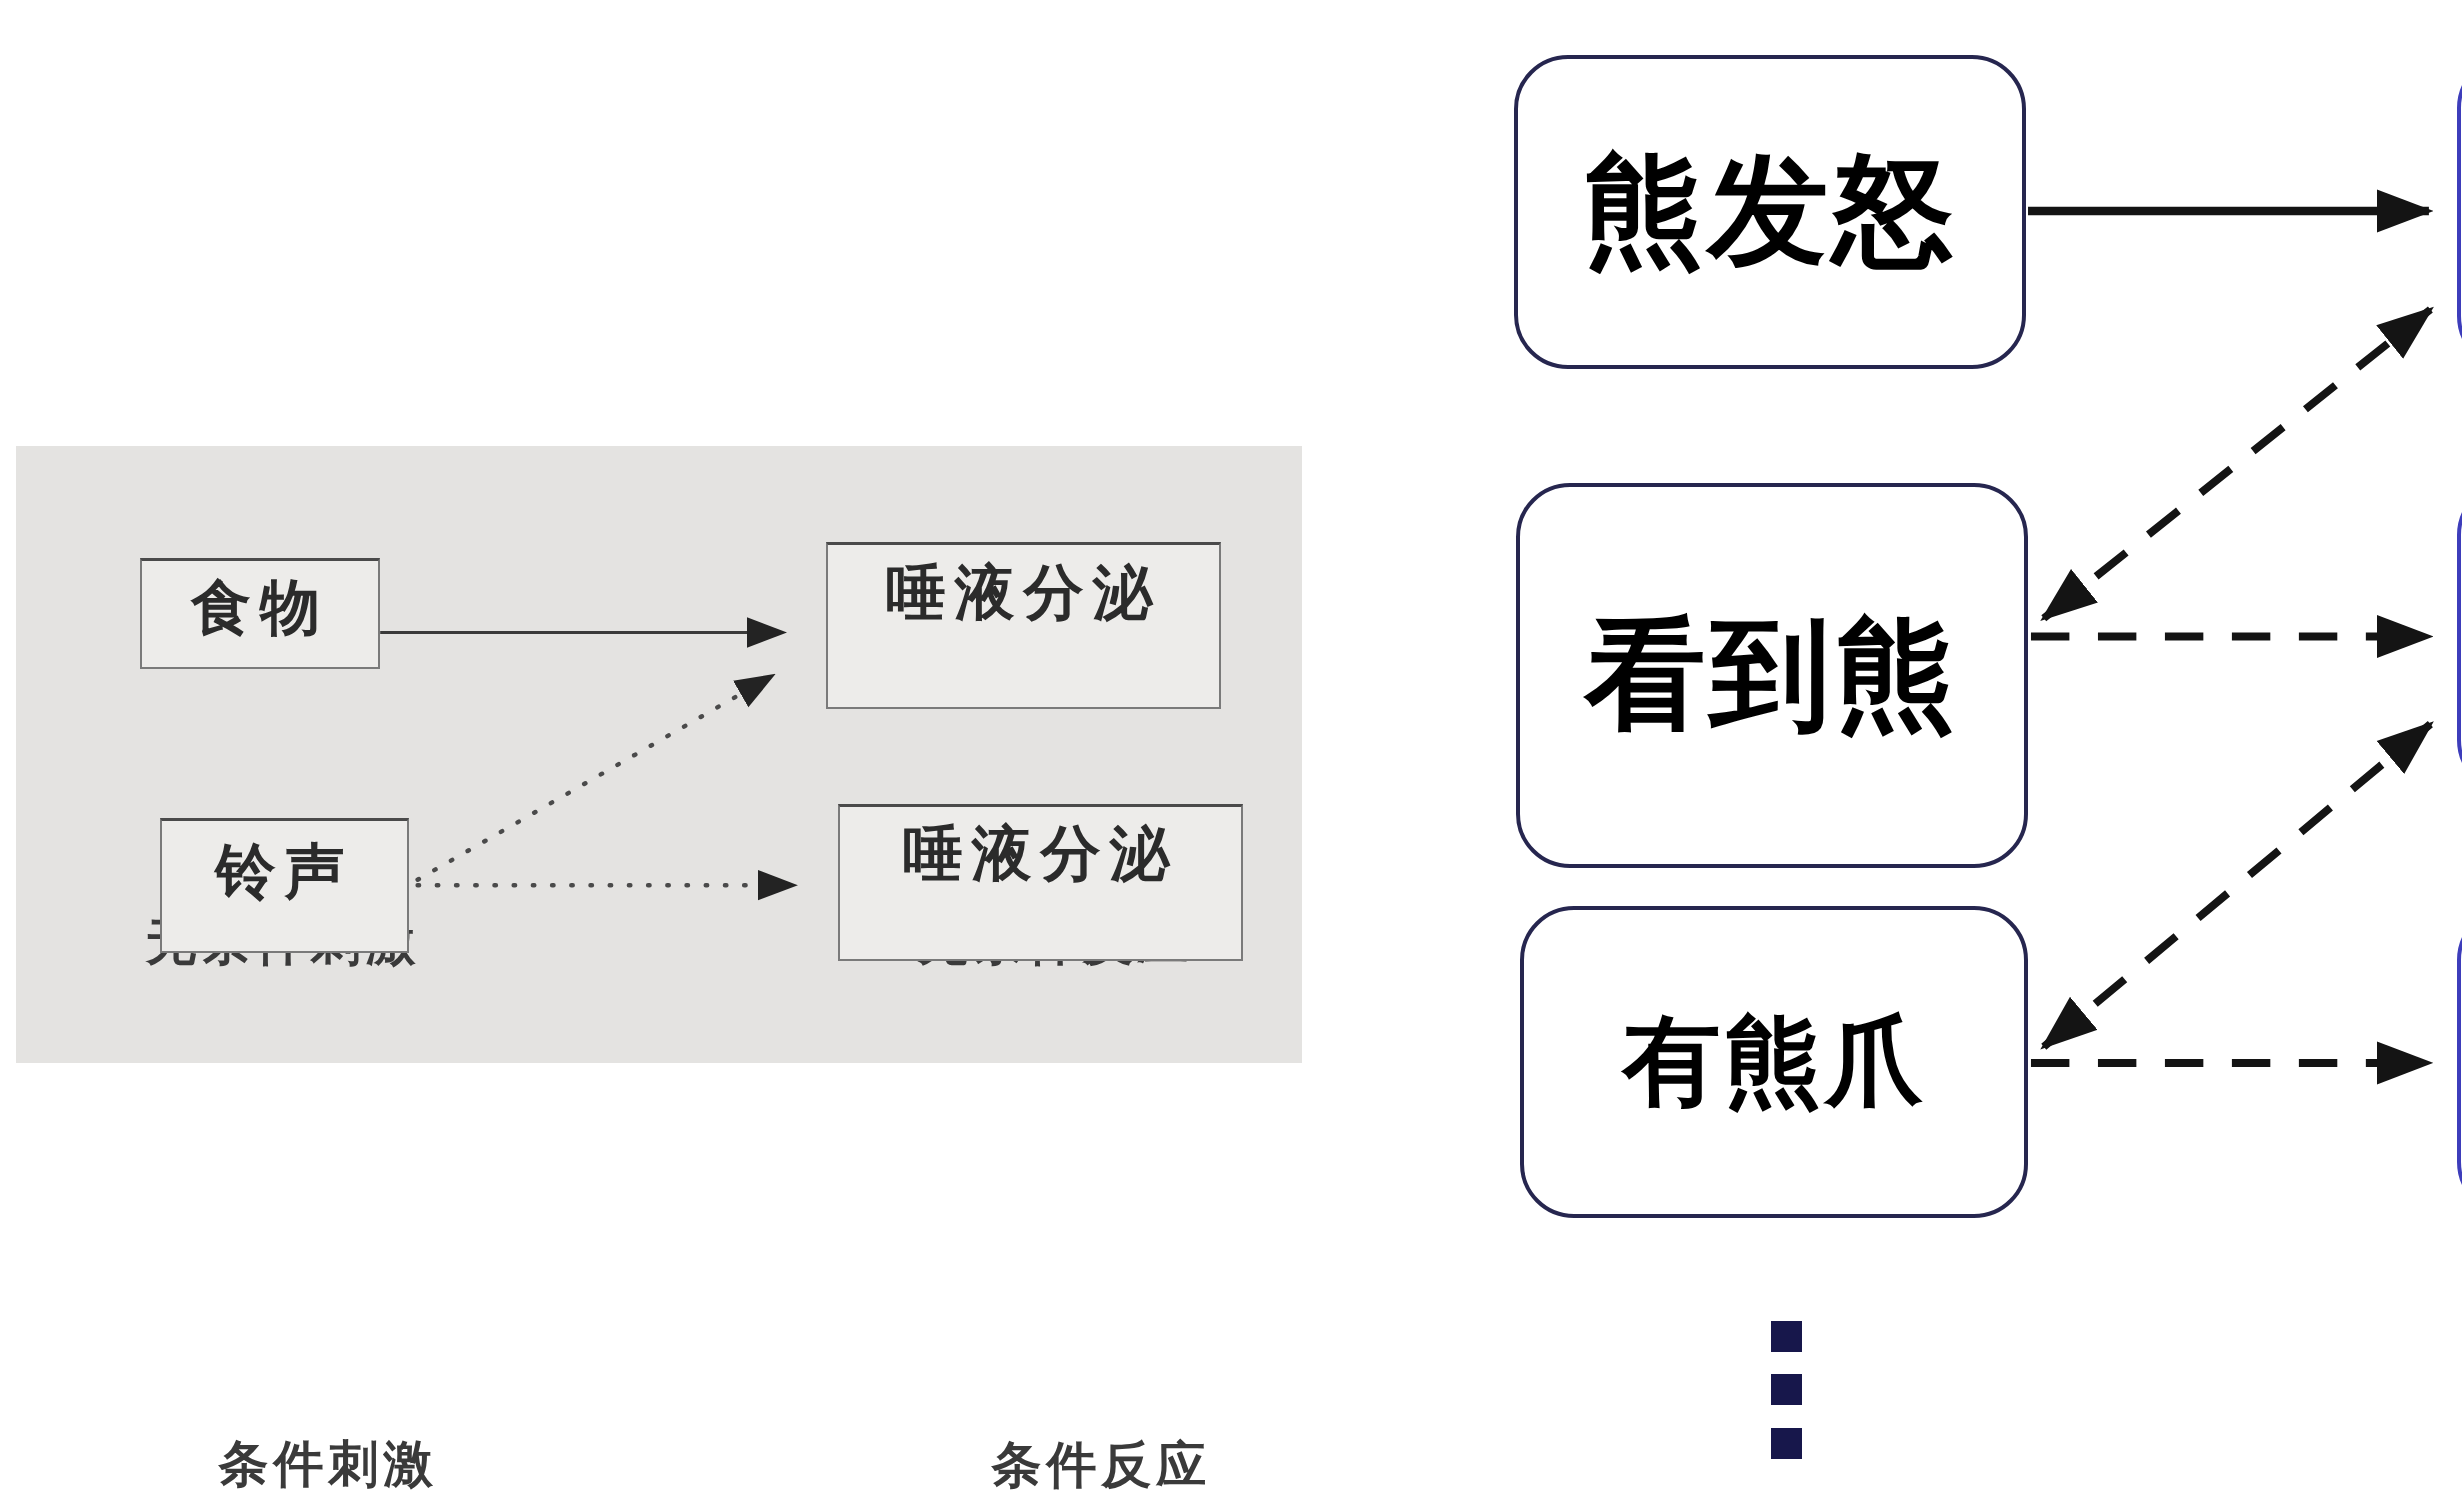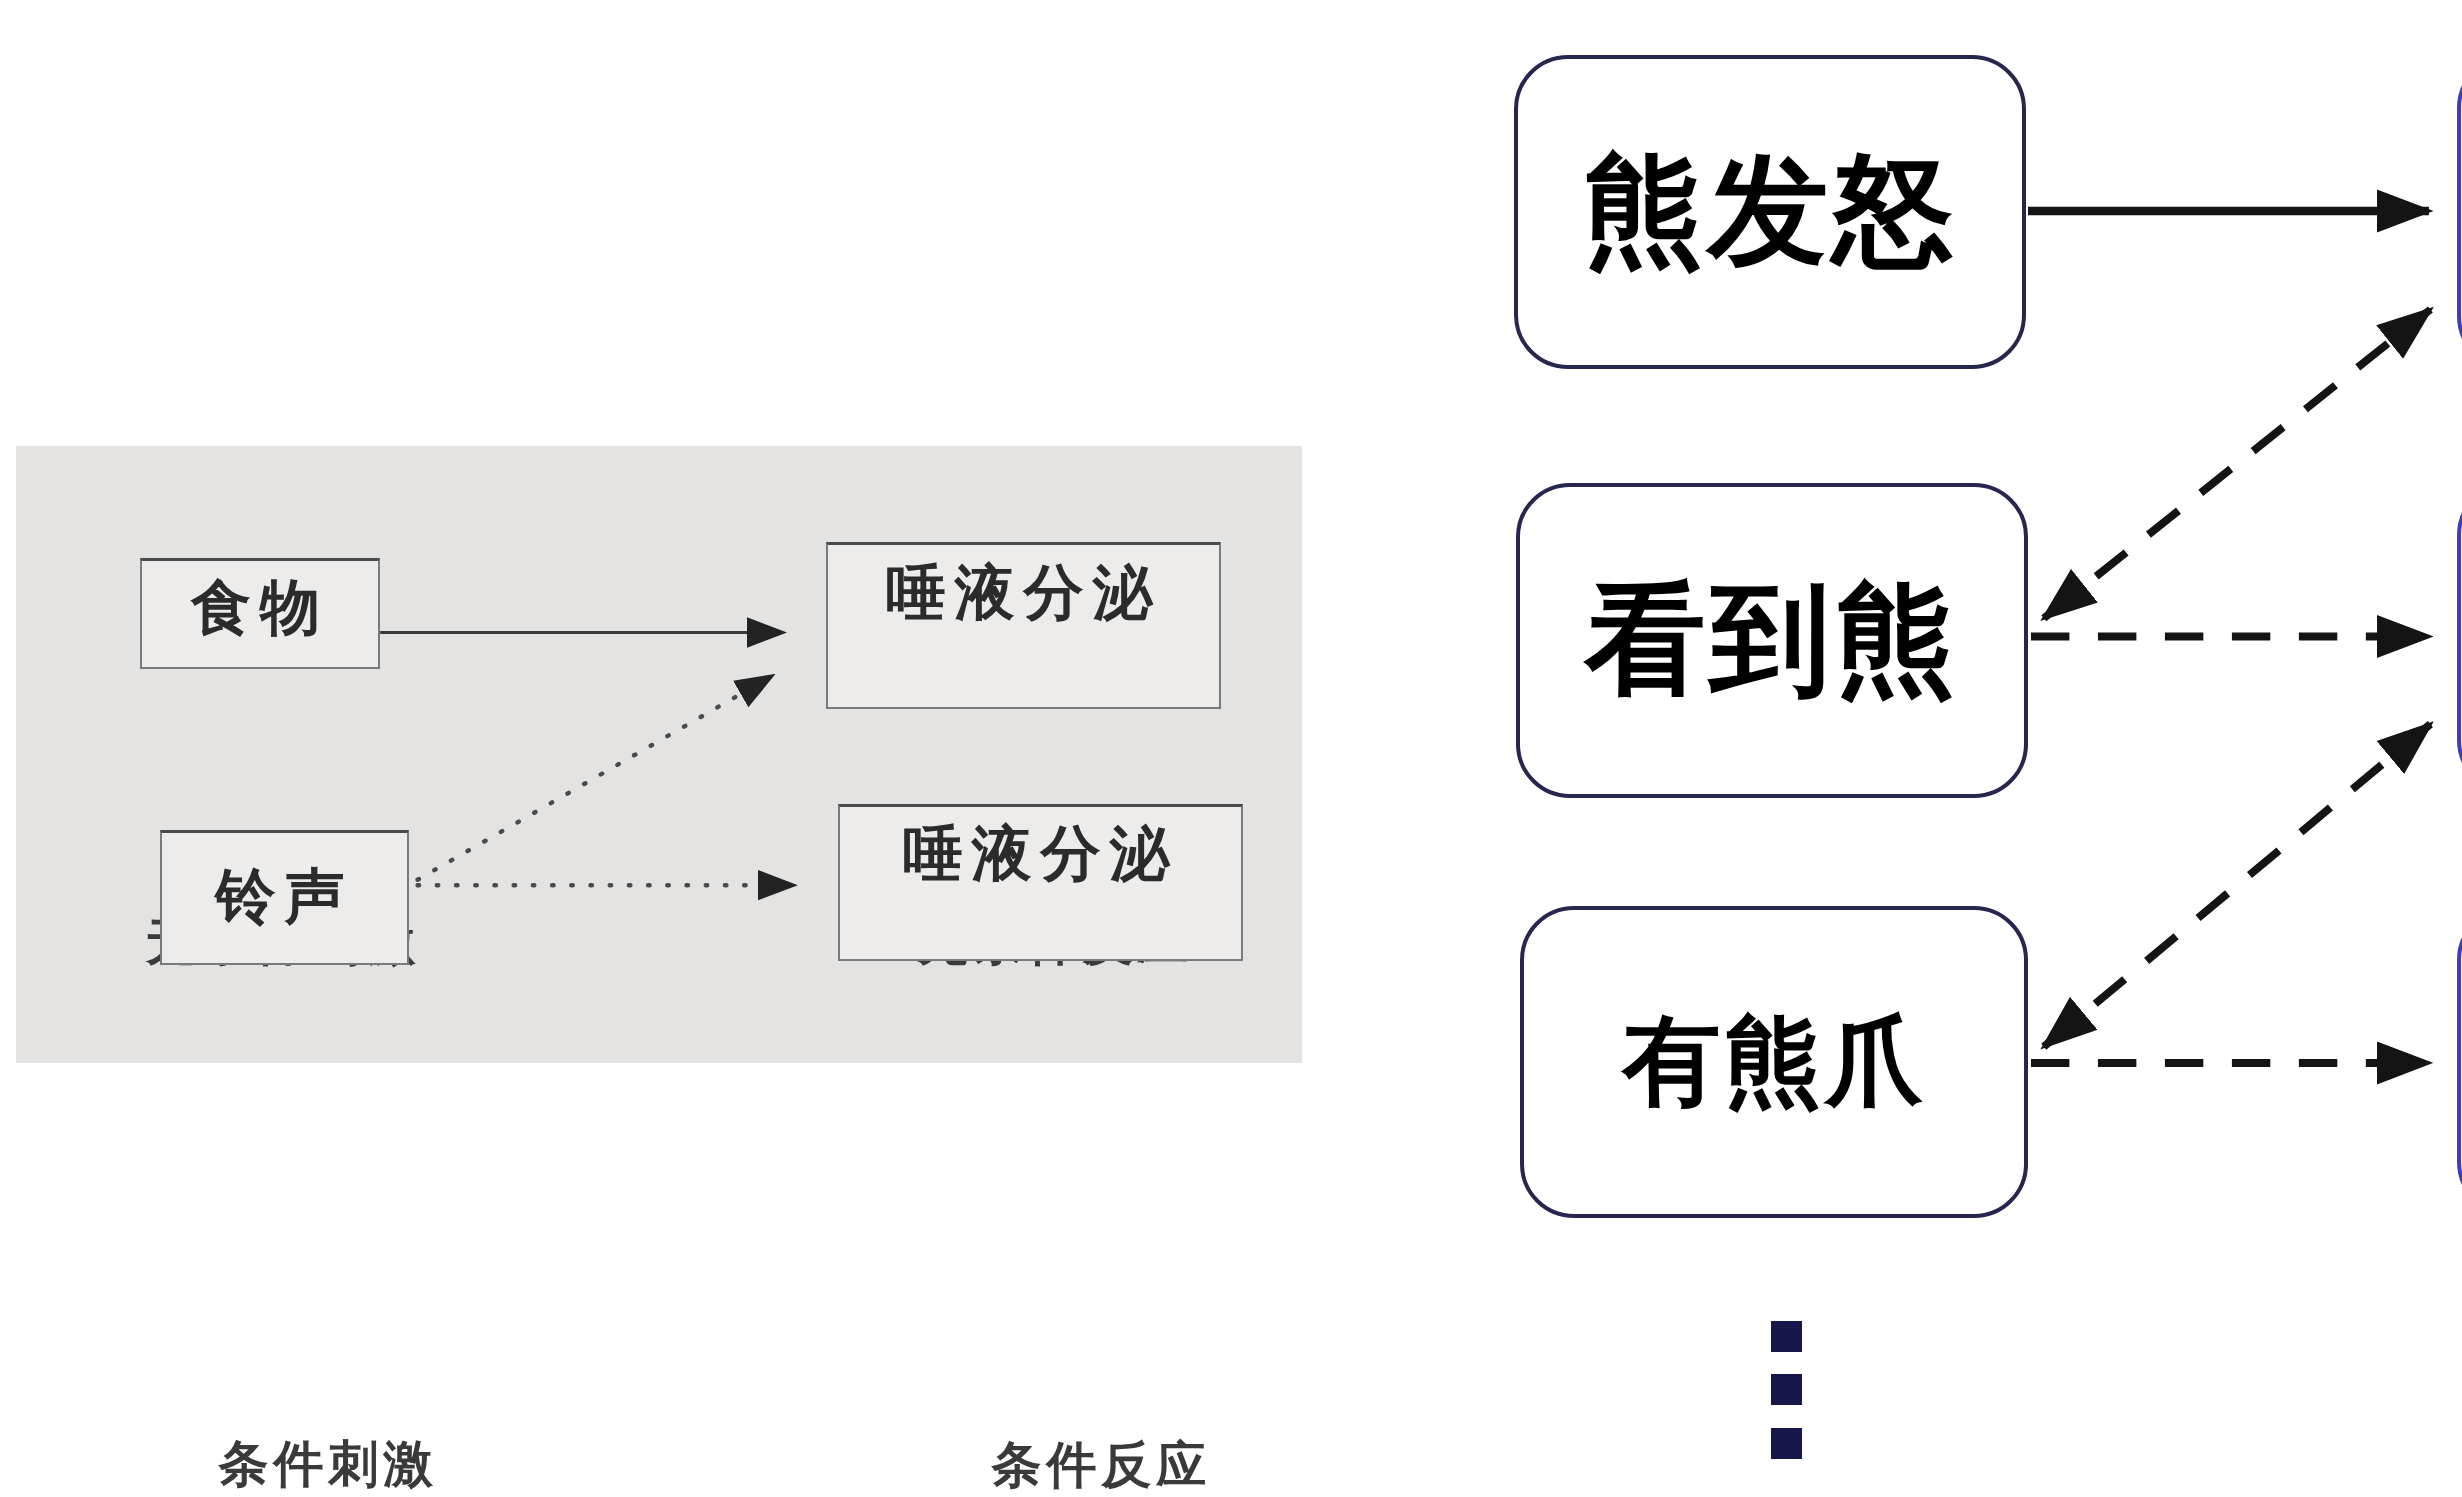--- a/index.html
+++ b/index.html
@@ -24,21 +24,21 @@
     position:absolute;
     background:#edecea;
     border:2px solid #7a7a7a;
     border-top:3.9px solid #4a4a4a;
     box-sizing:border-box;
     text-align:center;
     font-size:60px;font-weight:bold;color:#2b2b2b;letter-spacing:8.9px;
   }
   #lp-box-food      {left:140px; top:558px;width:240px;height:111px;padding-top:6.9px;}
   #lp-box-saliva-top{left:826px;top:542px;width:395px;height:167px;padding-top:7.9px;}
-  #lp-box-bell      {left:160px; top:818px;width:249px;height:135px;padding-top:24px;margin-top:12px;}
+  #lp-box-bell      {left:160px; top:818px;width:249px;height:135px;padding-top:11px;}
   #lp-box-saliva-bot{left:838px;top:804px;width:405px;height:157px;padding-top:6.9px;}
   #lp-label-ucs{left:80px; top:463px;}
   #lp-label-ucr{left:852px;top:463px;}
   #lp-label-cs {left:125px; top:985px;}
   #lp-label-cr {left:898px;top:986px;}
 
   
   .node{
     position:absolute;
     background:#ffffff;
@@ -46,21 +46,21 @@
     border-radius:54px;
     display:flex;align-items:center;justify-content:center;flex-direction:column;
     text-align:center;
   }
   .node-dark{border:4.9px solid #26264f;}
   .node-blue{border:4.4px  solid #3d3dbb;}
   .node-cn{font-size:121px;font-weight:bold;color:#000;letter-spacing:3.9px;white-space:nowrap;}
   .node-cn2{font-size:98px;font-weight:bold;color:#000;letter-spacing:3px;line-height:1.28;white-space:nowrap;}
   #node-bear-rage{left:1514px;top:55px; width:512px;height:314px;}
   #node-reward   {left:2457px;top:54px; width:507px;height:316px;}
-  #node-see-bear {left:1516px;top:483px; width:512px;height:315px;}
+  #node-see-bear {left:1516px;top:483px; width:512px;height:385px;}
   #node-v-sprime {left:2457px;top:481px; width:507px;height:313px;}
   #node-see-claw {left:1520px;top:906px;width:508px;height:312px;}
   #node-v-s      {left:2457px;top:906px;width:507px;height:310px;}
 
   
   .dot{position:absolute;width:30.5px;height:30.5px;}
   .dot-dark{background:#17174b;}
 
   
   #overlay{position:absolute;left:0;top:0;width:3306px;height:1498px;pointer-events:none;}

